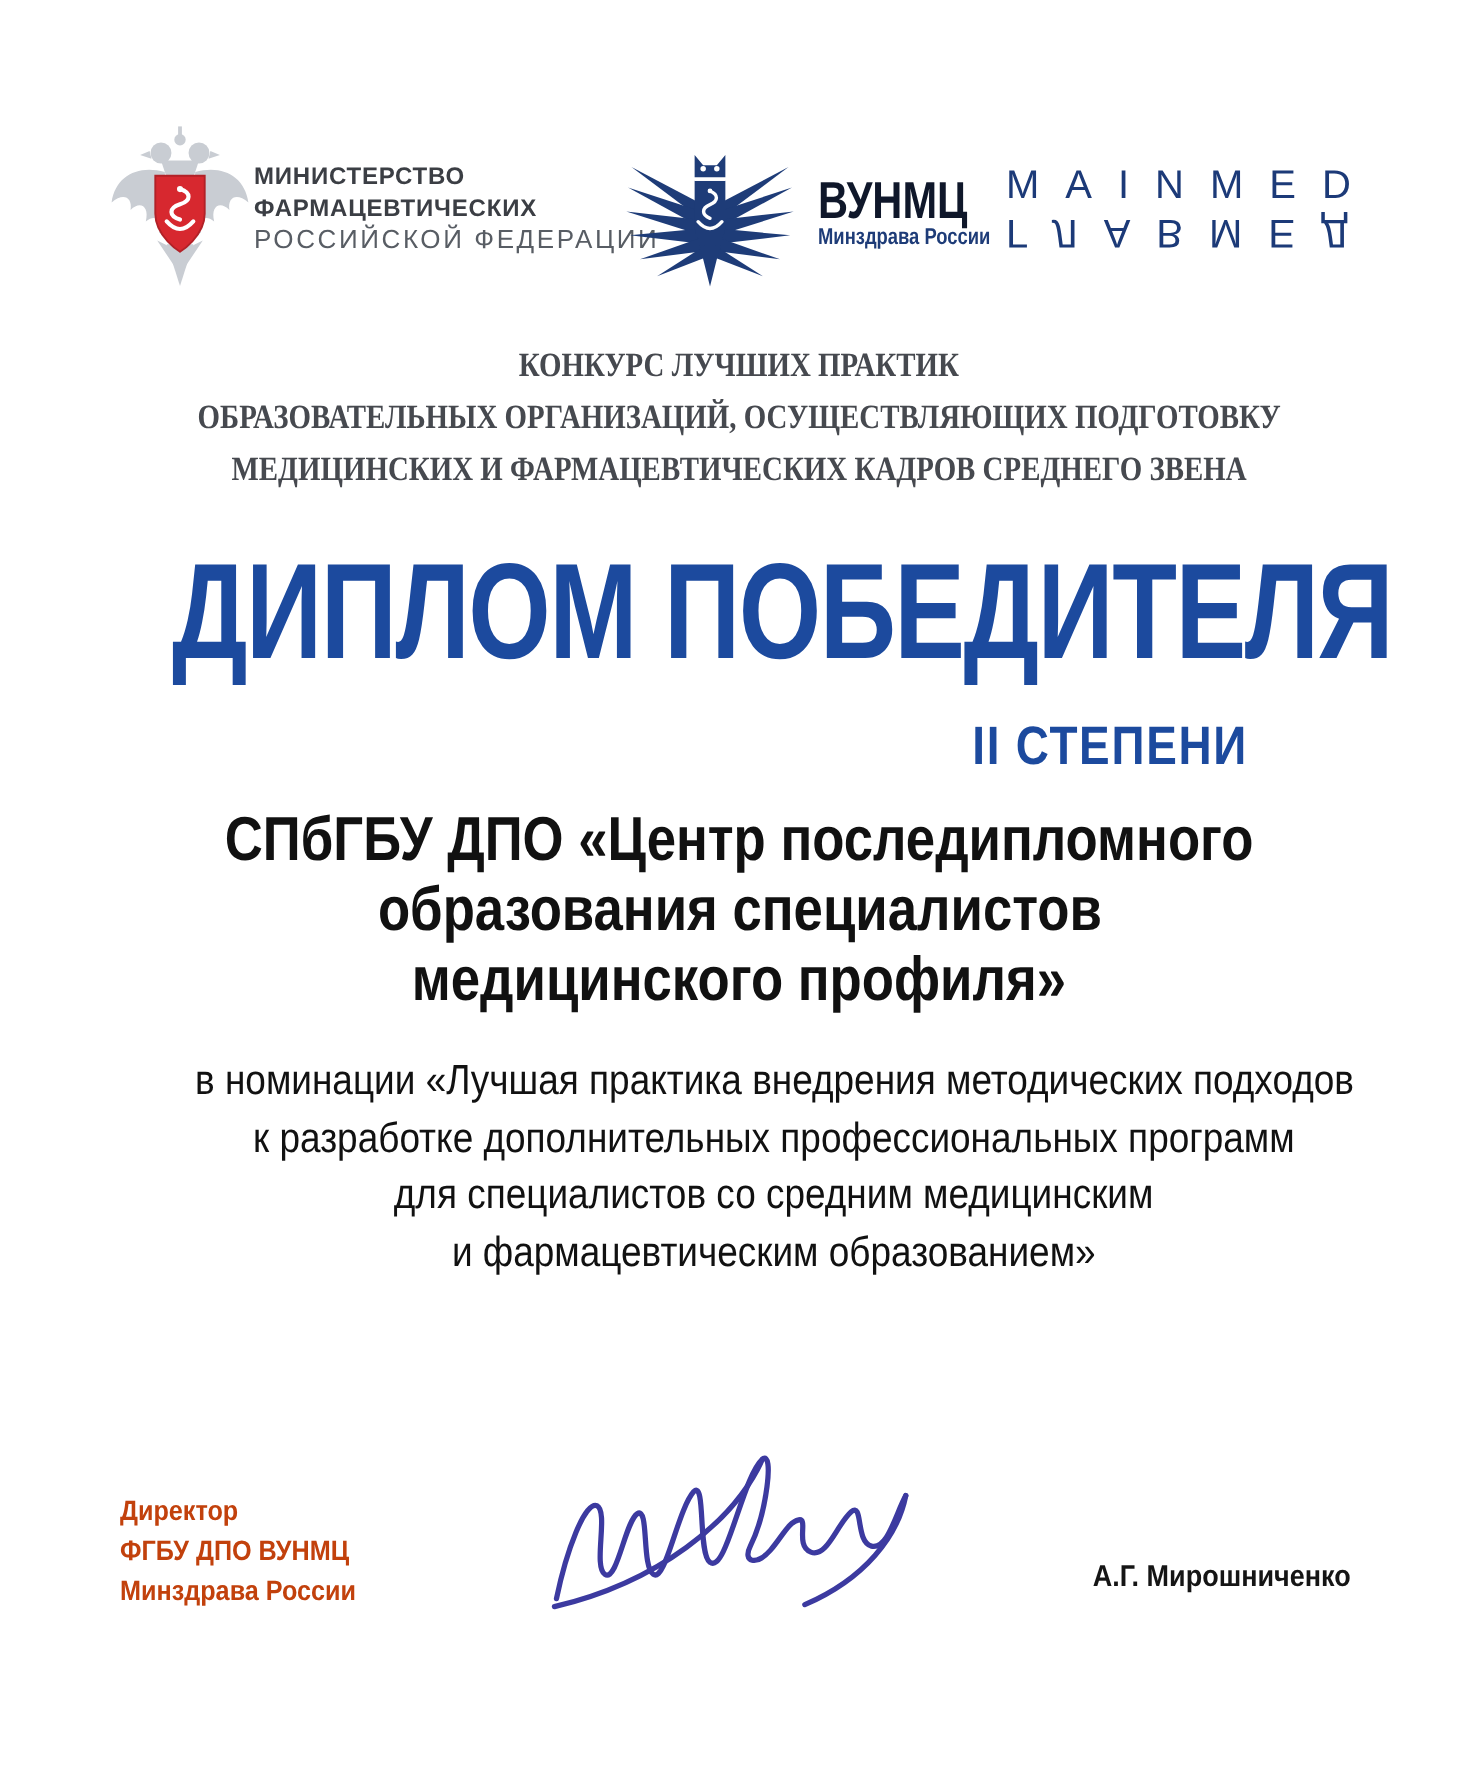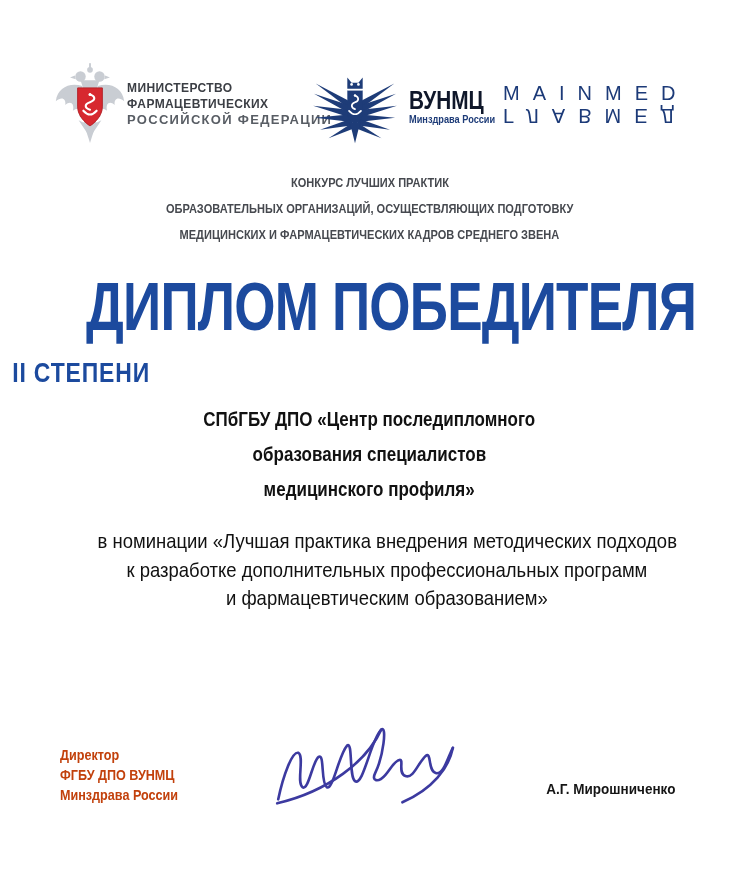--- a/index.html
+++ b/index.html
@@ -11,45 +11,45 @@
   
   .cx  {display:inline-block;transform:scaleX(.85);transform-origin:center;white-space:nowrap;}
   .cx78{display:inline-block;transform:scaleX(.78);transform-origin:center;white-space:nowrap;}
   .cx88{display:inline-block;transform:scaleX(.88);transform-origin:center;white-space:nowrap;}
   .cxl {display:inline-block;transform:scaleX(.9);transform-origin:left center;white-space:nowrap;}
   .cxr {display:inline-block;transform:scaleX(.9);transform-origin:right center;white-space:nowrap;}
 
   
   .ministry-text{left:127px;top:80px;line-height:16px;}
   .ministry-text .b{font-weight:bold;font-size:12px;letter-spacing:.4px;color:#3b3e44;display:block;}
-  .ministry-text .r{font-weight:bold;font-size:13px;letter-spacing:1.3px;color:#585d64;display:block;}
+  .ministry-text .r{font-weight:normal;font-size:13px;letter-spacing:1.3px;color:#585d64;display:block;}
 
   .vunmc-title{left:409px;top:85px;font-weight:bold;font-size:26px;color:#0f172a;}
   .vunmc-sub{left:409px;top:113px;font-weight:bold;font-size:11.5px;color:#1e3c78;}
   .vunmc-sub .cxl{transform:scaleX(.8);}
   .vunmc-title .cxl{transform:scaleX(.8);}
 
   .mainmed{left:503px;top:83px;color:#1c3a78;font-weight:normal;font-size:20px;
            letter-spacing:13px;line-height:20px;}
   .mainmed .row{display:block;white-space:nowrap;}
   .mainmed .mirror{transform:scaleY(-1);margin-top:3px;}
 
   
   .contest{left:0;top:170px;width:739px;text-align:center;color:#46494f;}
-  .contest .line{display:block;height:26px;line-height:26px;font-size:13px;font-weight:bold;}
+  .contest .line{display:block;height:26px;line-height:26px;font-size:17px;font-weight:bold;font-family:Liberation Serif, serif;}
 
   
   .award-title{left:0;top:270px;width:686px;text-align:center;color:#1c4a9e;
                font-weight:bold;font-size:68px;line-height:72px;letter-spacing:-1px;}
-  .award-degree{left:0;top:358px;width:636px;text-align:left;color:#1c4a9e;
+  .award-degree{left:0;top:358px;width:636px;text-align:right;color:#1c4a9e;
                 font-weight:bold;font-size:27px;letter-spacing:1px;}
 
   
   .recipient{left:0;top:402px;width:739px;text-align:center;color:#111;
-             font-weight:bold;font-size:20px;}
+             font-weight:bold;font-size:31px;}
   .recipient .line{display:block;height:35px;line-height:35px;}
 
   
   .nomination{left:0;top:527px;width:739px;text-align:center;color:#111;font-size:21px;}
   .nomination .line{display:block;height:28.5px;line-height:28.5px;padding-left:35px;}
 
   
   .signatory-title{left:60px;top:745px;font-weight:bold;font-size:14px;line-height:20px;color:#c2410c;}
   .signatory-title span{display:block;}
   .signatory-name{right:64px;top:780px;font-weight:bold;font-size:15px;color:#151515;text-align:right;}
@@ -155,20 +155,21 @@
 
 <div class="abs recipient">
   <span class="line"><span class="cx">СПбГБУ ДПО «Центр последипломного</span></span>
   <span class="line"><span class="cx">образования специалистов</span></span>
   <span class="line"><span class="cx">медицинского профиля»</span></span>
 </div>
 
 <div class="abs nomination">
   <span class="line"><span class="cx88">в номинации «Лучшая практика внедрения методических подходов</span></span>
   <span class="line"><span class="cx88">к разработке дополнительных профессиональных программ</span></span>
+  <span class="line"><span class="cx88">для специалистов со средним медицинским</span></span>
   <span class="line"><span class="cx88">и фармацевтическим образованием»</span></span>
 </div>
 
 <div class="abs signatory-title">
   <span>
       <span class="cxl">Директор</span>
     </span>
   <span>
       <span class="cxl">ФГБУ ДПО ВУНМЦ</span>
     </span>

